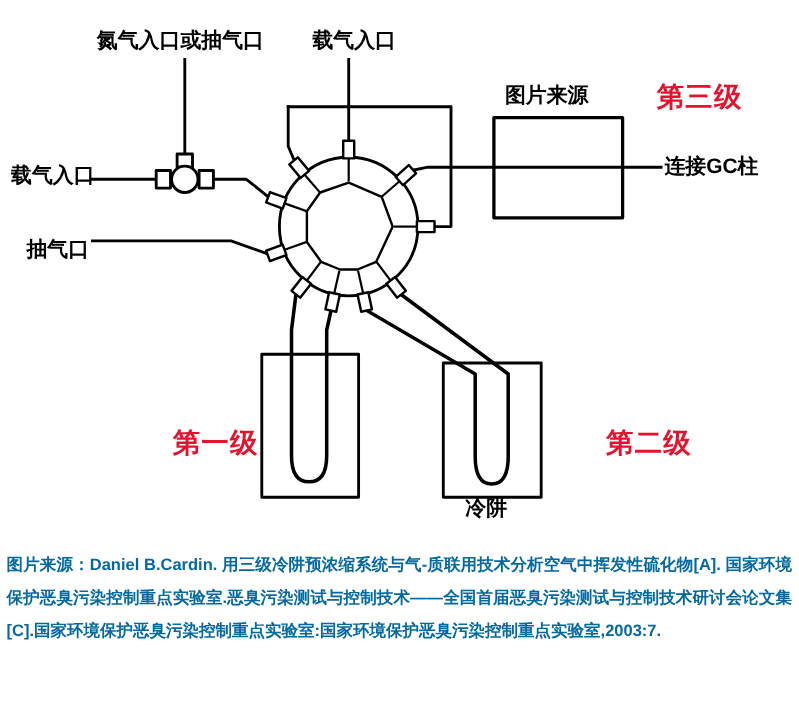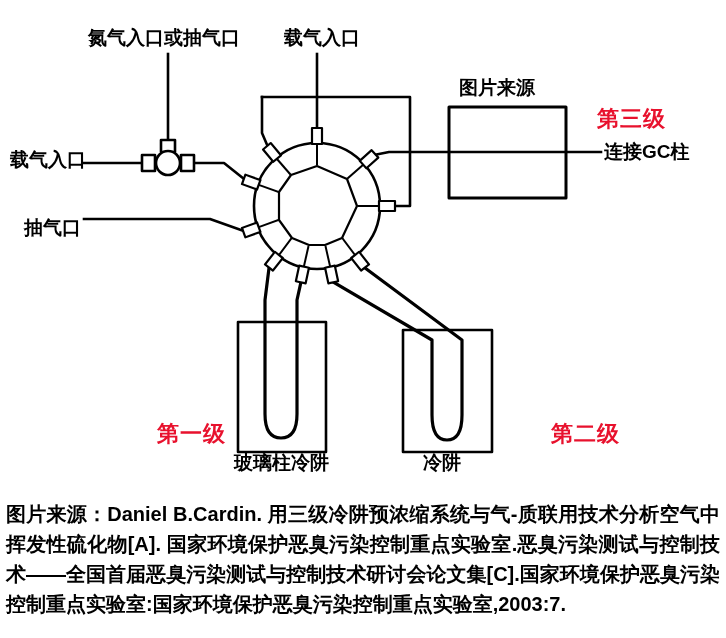--- a/index.html
+++ b/index.html
@@ -14,34 +14,33 @@
   svg.art { position:absolute; left:0; top:0; }
   .lbl {
     position: absolute;
     font-weight: bold;
     font-size: 19px;
     color: #000;
     white-space: nowrap;
     line-height: 1.15;
   }
   .stage {
-    font-size: 22px;
+    font-size: 25px;
     color: var(--stage-color, #e8112d);
     letter-spacing: 1px;
-    margin-top: 32px;
   }
   .caption {
     position: absolute;
     left: 6px;
     top: 499px;
     width: 714px;
     font-weight: bold;
-    font-size: 20px;
+    font-size: 15px;
     line-height: 30px;
-    color: #000000;
+    color: #0369a1;
     text-align: justify;
   }
 </style>
 </head>
 <body>
 
 <div class="canvas">
 
   <svg class="art" width="726" height="500" viewBox="0 0 726 500">
     <g stroke="#000" stroke-width="2.6" fill="none" stroke-linejoin="round" stroke-linecap="square">
@@ -112,19 +111,18 @@
   <div class="lbl" style="left:459px; top:77px;">图片来源</div>
 
   <div class="lbl stage" style="left:597px; top:74px;">第三级</div>
 
   <div class="lbl" style="left:604px; top:141px;text-align:right;">连接GC柱</div>
 
   <div class="lbl stage" style="left:157px; top:389px;">第一级</div>
 
   <div class="lbl stage" style="left:551px; top:389px;">第二级</div>
 
-  <div class="lbl" style="left:234px; top:452px;">玻璃柱冷阱</div>
 
   <div class="lbl" style="left:423px; top:452px;">冷阱</div>
 
   <div class="caption">图片来源：Daniel B.Cardin. 用三级冷阱预浓缩系统与气-质联用技术分析空气中挥发性硫化物[A]. 国家环境保护恶臭污染控制重点实验室.恶臭污染测试与控制技术——全国首届恶臭污染测试与控制技术研讨会论文集[C].国家环境保护恶臭污染控制重点实验室:国家环境保护恶臭污染控制重点实验室,2003:7.</div>
 
 </div>
 
 </body></html>

